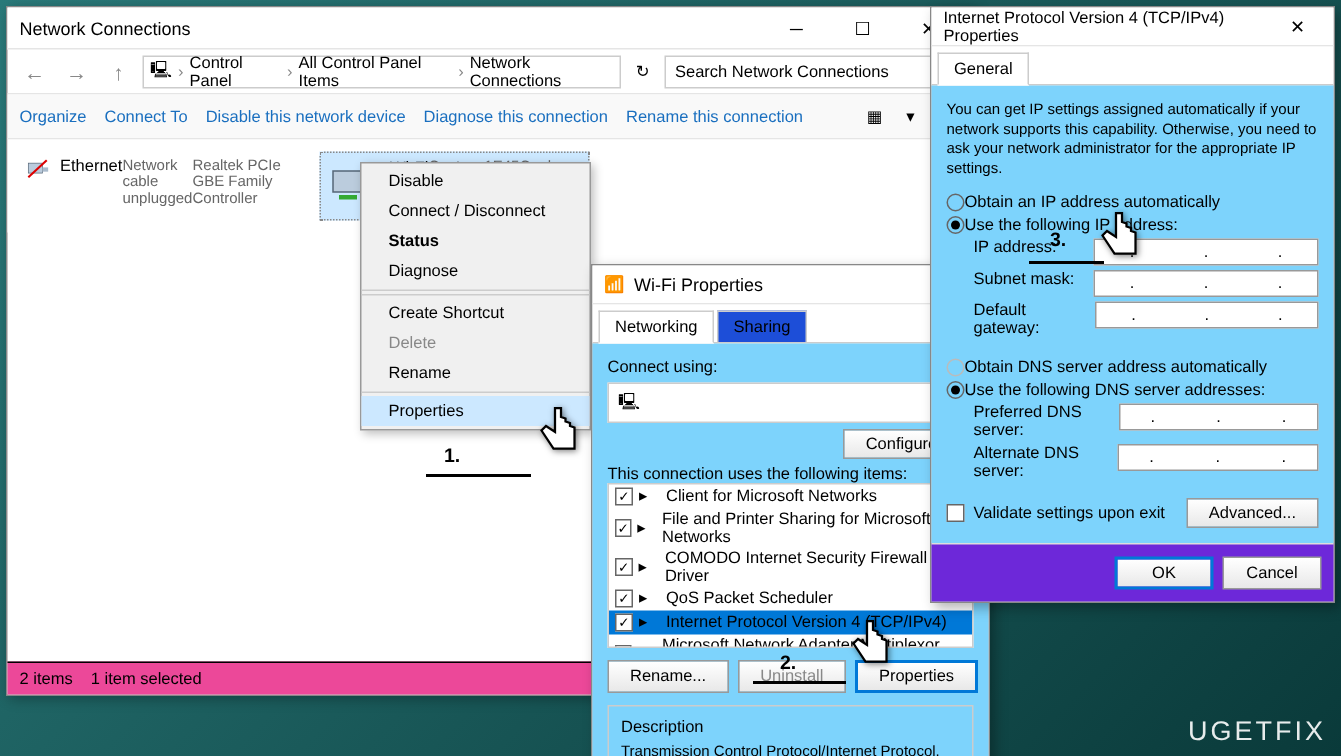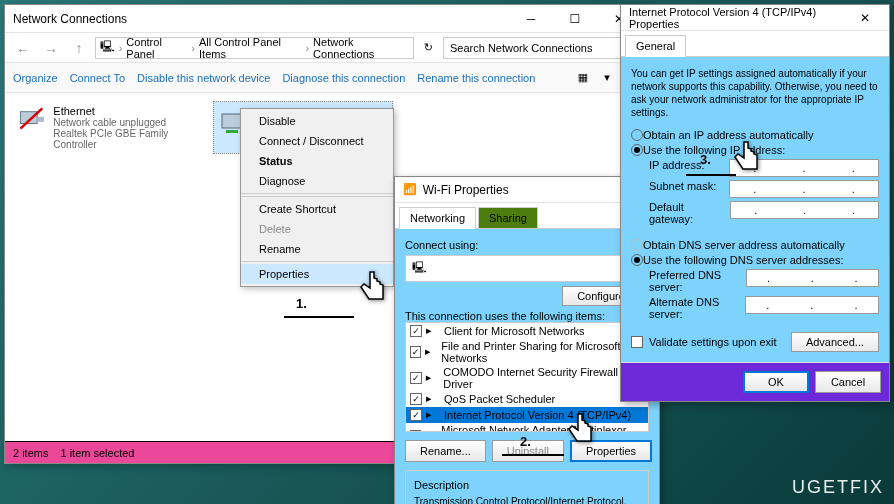--- a/index.html
+++ b/index.html
@@ -15,36 +15,36 @@
 .bc-sep{color:#888}
 .searchbox{width:200px;height:22px;border:1px solid #ccc;padding:0 6px;display:flex;align-items:center;color:#888;background:#fff}
 .toolbar{height:30px;display:flex;align-items:center;padding:0 8px;gap:12px;background:#f9f9f9;border-bottom:1px solid #e5e5e5;font-size:11px}
 .toolbar .tbitem{color:#1a6fbf;font-size:11px}
 .tbicons{margin-left:auto;display:flex;gap:4px}
 .tbicon{width:20px;height:20px;display:flex;align-items:center;justify-content:center}
 .body-area{display:flex;padding:8px;gap:20px;background:#fff}
 .conn-item{display:flex;gap:6px;padding:4px;width:180px}
 .conn-item.sel{background:#cce8ff;border:1px dotted #888}
 .conn-icon{width:36px;height:36px}
-.conn-text{display:flex;flex-direction:column;font-size:10px}
+.conn-text{display:flex;flex-direction:row;font-size:10px}
 .conn-text .name{font-size:11px}
 .conn-sub{color:#666;font-size:10px}
 .statusbar{position:absolute;bottom:0;left:0;right:0;height:22px;background:#ec4899;border-top:1px solid #000000;display:flex;align-items:center;padding:0 8px;font-size:10px;color:#555;gap:12px}
 
 .ctxmenu{position:absolute;background:#f0f0f0;border:1px solid #999;box-shadow:2px 2px 6px rgba(0,0,0,0.25);padding:2px 0;min-width:150px}
 .ctxitem{padding:4px 18px;font-size:11px}
 .ctxitem.bold{font-weight:bold}
 .ctxitem.dis{color:#888}
 .ctxitem.sel{background:#cce8ff}
 .ctxsep{height:1px;background:#ccc;margin:2px 0}
 
 .dialog{position:absolute;background:#f0f0f0;border:1px solid #888;box-shadow:3px 3px 8px rgba(0,0,0,0.3)}
 .dialog .titlebar{background:#fff;height:26px}
 .tabs{display:flex;background:#fff;padding:4px 4px 0 4px;border-bottom:1px solid #ccc}
-.tab{padding:4px 10px;border:1px solid #ccc;background:#4d7c0f;margin-right:2px;font-size:11px;border-bottom:none}
+.tab{padding:4px 10px;border:1px solid #ccc;background:#1d4ed8;margin-right:2px;font-size:11px;border-bottom:none}
 .tab.active{background:#fff;position:relative;z-index:1;border-bottom:1px solid #fff;margin-bottom:-1px}
 .dlgbody{padding:10px;background:#7dd3fc;font-size:11px}
 .groupbox{border:1px solid #ccc;padding:8px;margin:4px 0}
 .radio-row{display:flex;align-items:center;gap:0;margin:3px 0;font-size:11px}
 .radio{width:12px;height:12px;border:1px solid #666;border-radius:50%;display:inline-flex;align-items:center;justify-content:center}
 .radio.checked::after{content:"";width:6px;height:6px;background:#000;border-radius:50%}
 .ipfield-row{display:flex;justify-content:space-between;margin:3px 0 3px 18px;font-size:11px}
 .ipinput{width:150px;height:18px;border:1px solid #999;background:#fff;display:flex;align-items:center;justify-content:space-around;font-size:10px}
 .ipdot{color:#000}
 .chk-row{display:flex;align-items:center;gap:6px;font-size:11px}

